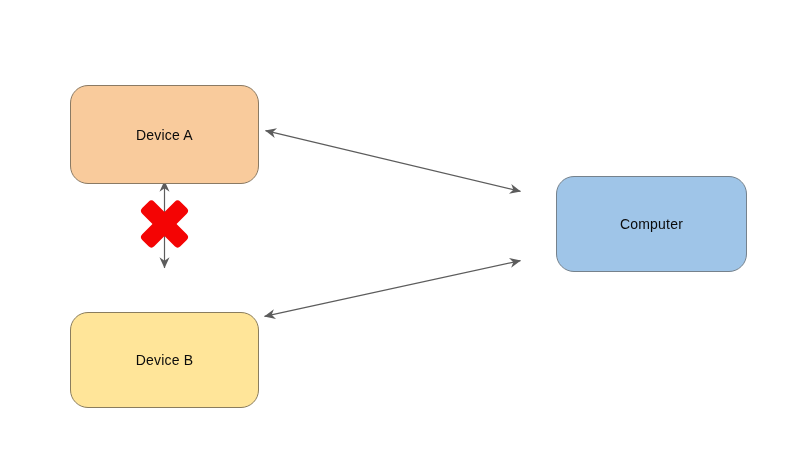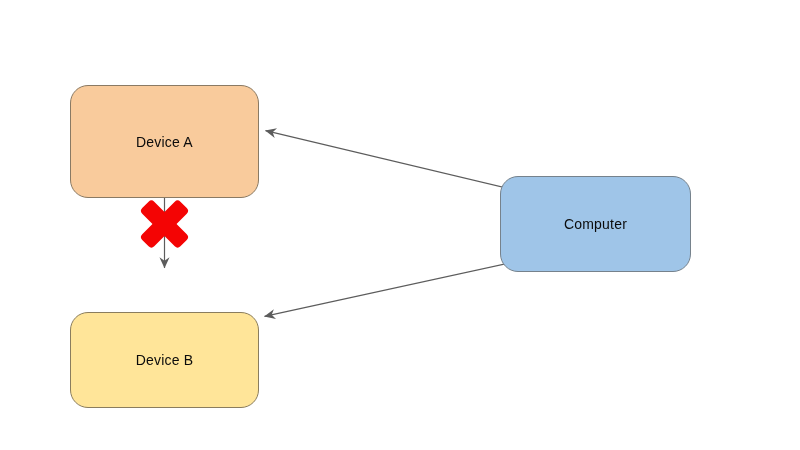--- a/index.html
+++ b/index.html
@@ -29,23 +29,23 @@
     border-radius: 18px;
     display: flex;
     align-items: center;
     justify-content: center;
   }
   .node span {
     font-size: 14px;
     color: #0b0b0b;
     letter-spacing: 0.2px;
   }
-  .node-device-a { left: 70px;  top: 85px;  width: 189px; height: 113px; }
+  .node-device-a { left: 70px;  top: 85px;  width: 189px; height: 99px; }
   .node-device-b { left: 70px;  top: 272px; width: 189px; height: 96px; margin-top: 40px; }
-  .node-computer { left: 500px; top: 176px; width: 191px; height: 96px; }
+  .node-computer { left: 556px; top: 176px; width: 191px; height: 96px; }
 </style>
 </head>
 <body>
 
 <div class="canvas">
 
   <svg class="edges-layer" viewBox="0 0 800 450">
     <defs>
       <marker id="arrowhead" viewBox="0 0 10 10" refX="9.3" refY="5" markerWidth="10" markerHeight="10" orient="auto-start-reverse">
         <path d="M0.4,0.8 L9.6,5 L0.4,9.2 L3.2,5 Z" fill="#5C5C5C"></path>

